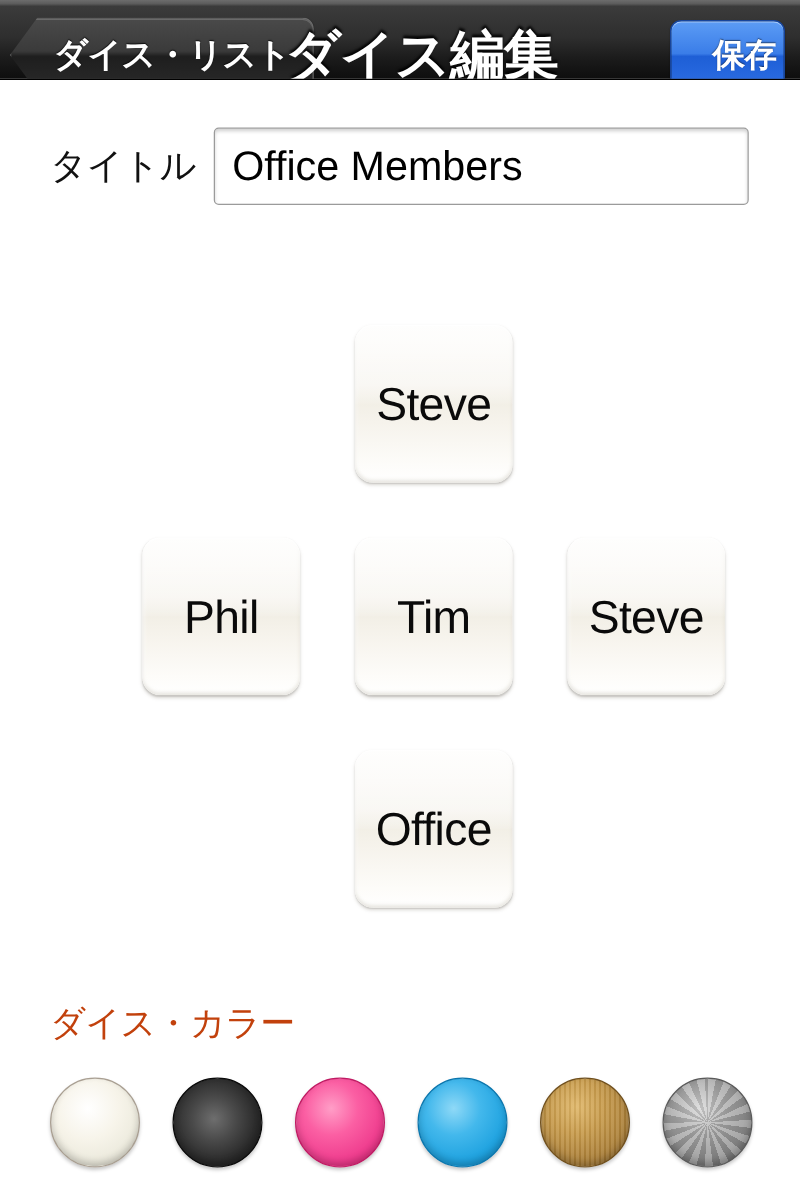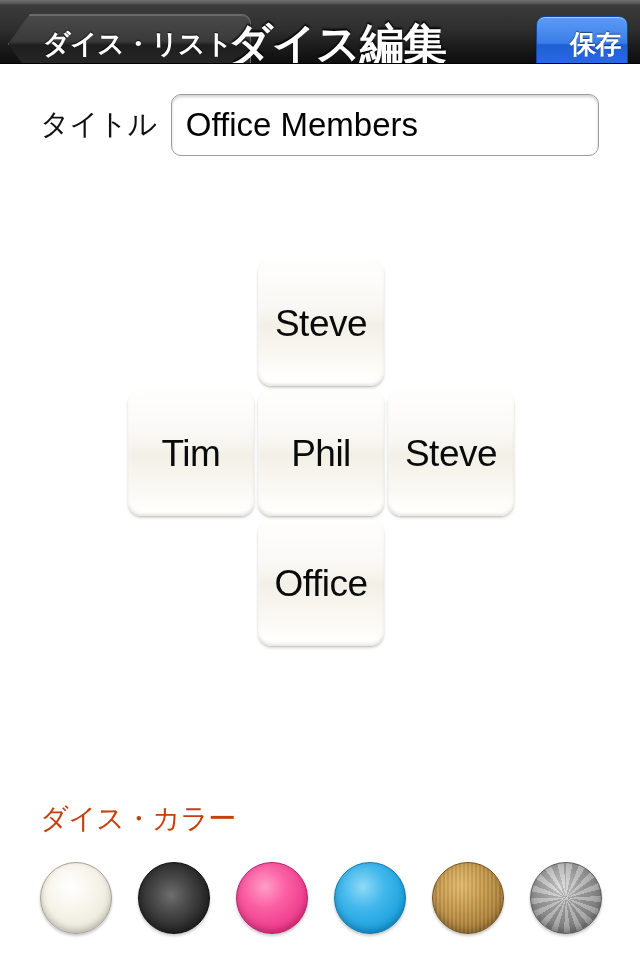--- a/index.html
+++ b/index.html
@@ -82,54 +82,55 @@
     color:#ffffff;
     font-size:26px;
     font-weight:bold;
     letter-spacing:-0.5px;
     text-shadow:0 -1px 1px rgba(0,0,0,0.5);
   }
 
   
   .title-row {
     position:absolute;
-    left:0; top:80px;
+    left:0; top:88px;
     width:640px; height:90px;
     display:flex; align-items:center;
   }
   .title-label {
     margin-left:40px;
     font-size:29px;
     color:#111;
     letter-spacing:-0.5px;
     white-space:nowrap;
   }
   .title-input {
     margin-left:14px;
     width:428px; height:62px;
     border:1px solid #9b9b9b;
-    border-radius:10px;
+    border-radius:4px;
     background:#ffffff;
     box-shadow:inset 0 2px 3px rgba(0,0,0,0.18), 0 1px 0 rgba(255,255,255,0.9);
     font-family:"Liberation Sans","DejaVu Sans",sans-serif;
     font-size:33px;
     color:#000;
     padding:0 14px;
     outline:none;
   }
 
   
   .dice-net {
     position:absolute;
-    left:126px; top:258px;
+    left:112px; top:258px;
     display:grid;
     grid-template-columns:130px 130px 130px;
     grid-template-rows:130px 130px 130px 130px;
     column-gap:0px;
     row-gap:0px;
+    gap:40px;
   }
   .cell { width:130px; height:130px; }
   .cell.empty { background:transparent; }
 
   .die-face {
     position:relative;
     width:126px; height:126px;
     margin:2px;
     border-radius:14px;
     background:
@@ -254,26 +255,26 @@
     <div class="cell empty"></div>
     <div class="cell">
       <div class="die-face">
         <span class="die-face-label">Steve</span>
       </div>
     </div>
     <div class="cell empty"></div>
 
     <div class="cell">
       <div class="die-face">
+        <span class="die-face-label">Phil</span>
+      </div>
+    </div>
+    <div class="cell">
+      <div class="die-face">
         <span class="die-face-label">Tim</span>
-      </div>
-    </div>
-    <div class="cell">
-      <div class="die-face">
-        <span class="die-face-label">Phil</span>
       </div>
     </div>
     <div class="cell">
       <div class="die-face">
         <span class="die-face-label">Steve</span>
       </div>
     </div>
 
     <div class="cell empty"></div>
     <div class="cell">

